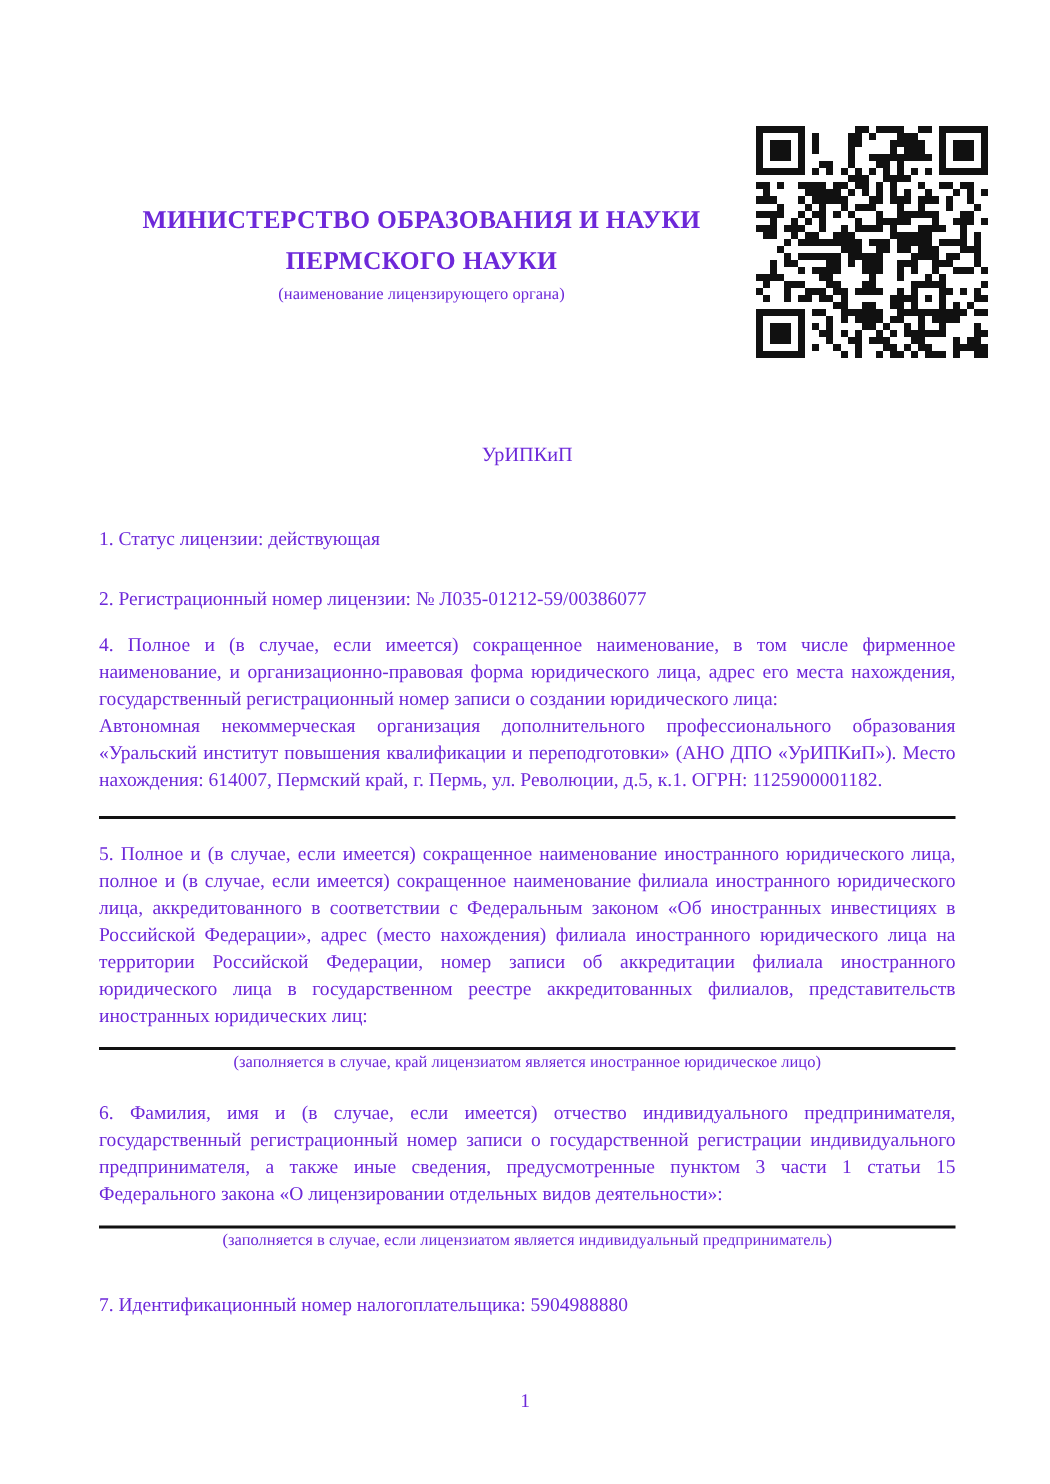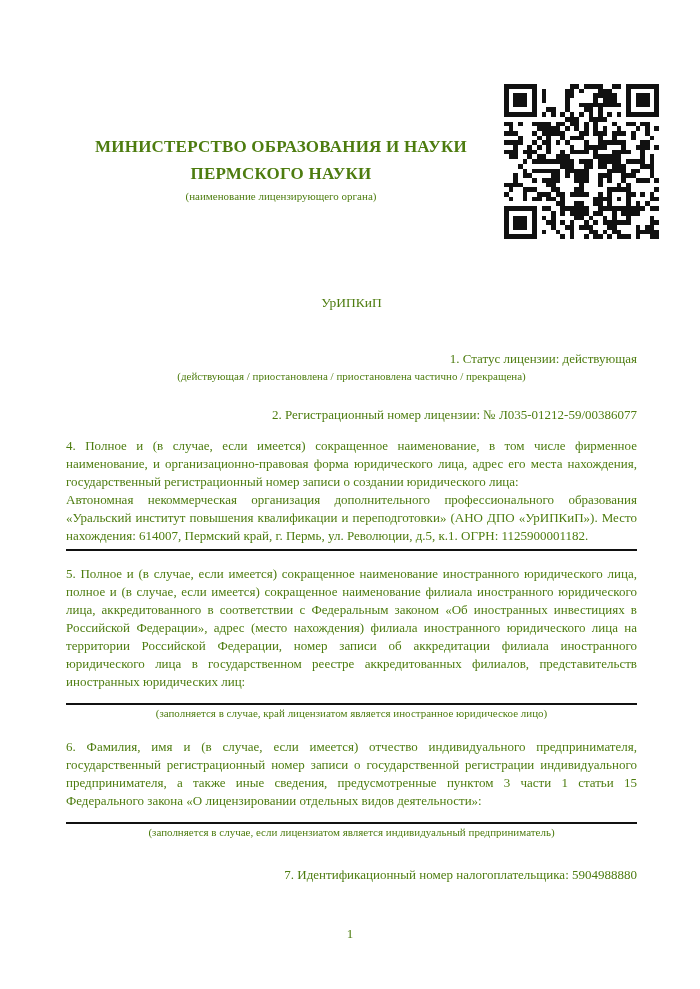--- a/index.html
+++ b/index.html
@@ -5,21 +5,21 @@
   html, body {
     margin: 0;
     padding: 0;
     background: #ffffff;
   }
   .page {
     position: relative;
     width: 700px;
     height: 989px;
     background: #ffffff;
-    color: #4d7c0f;
+    color: #6d28d9;
     font-family: "Liberation Serif", serif;
     overflow: hidden;
   }
   
   .qr {
     position: absolute;
     left: 504px;
     top: 84px;
     width: 155px;
     height: 155px;
@@ -56,31 +56,31 @@
     font-size: 13.5px;
     line-height: 18px;
   }
   .body-text {
     margin: 0;
     font-size: 13px;
     line-height: 18px;
     text-align: justify;
   }
   .plain {
-    text-align: right;
+    text-align: left;
   }
   .small-caption {
     margin: 1px 0 0 0;
     font-size: 11px;
     line-height: 15px;
     text-align: center;
   }
   .underlined {
     border-bottom: 2px solid #111111;
-    padding-bottom: 4px;
+    padding-bottom: 15px;
   }
   .field-line {
     height: 6px;
     border-bottom: 2px solid #111111;
   }
   .item-1 { margin-top: 38px; }
   .item-2 { margin-top: 22px; }
   .item-3 { margin-top: 15px; }
   .item-4 { margin-top: 13px; }
   .item-5 { margin-top: 14px; }
@@ -651,21 +651,20 @@
   </div>
 
   <div class="content">
 
     <div class="doc-title">
       <p>УрИПКиП</p>
     </div>
 
     <div class="item-1">
       <p class="body-text plain">1. Статус лицензии: действующая</p>
-      <p class="small-caption">(действующая / приостановлена / приостановлена частично / прекращена)</p>
     </div>
 
     <div class="item-2">
       <p class="body-text plain">2. Регистрационный номер лицензии: № Л035-01212-59/00386077</p>
     </div>
 
 
     <div class="item-4">
       <div class="underlined">
         <p class="body-text">4. Полное и (в случае, если имеется) сокращенное наименование, в том числе фирменное наименование, и организационно-правовая форма юридического лица, адрес его места нахождения, государственный регистрационный номер записи о создании юридического лица:</p>

